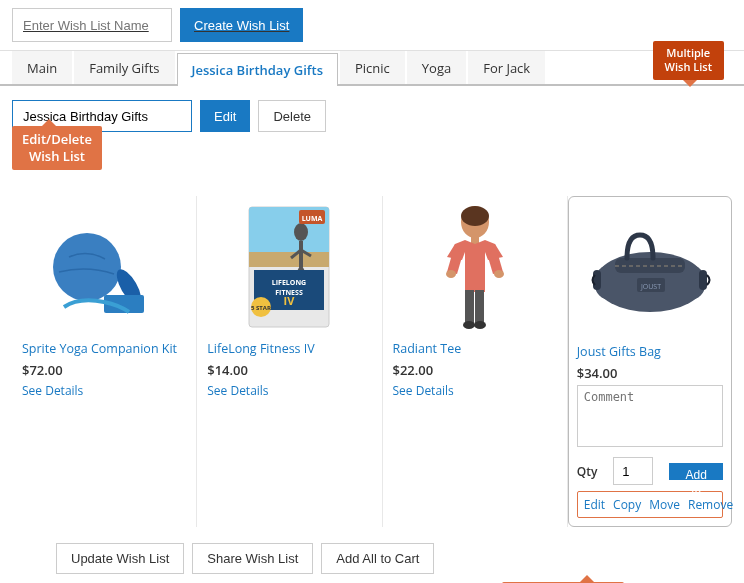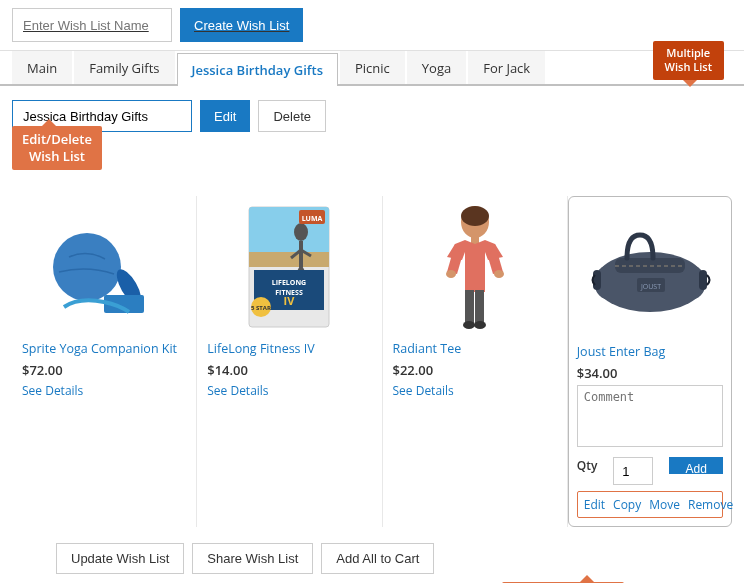--- a/index.html
+++ b/index.html
@@ -229,20 +229,21 @@
       height: 62px;
       border: 1px solid #ccc;
       padding: 4px 6px;
       font-size: 12px;
       color: #999;
       resize: none;
       margin-bottom: 6px;
     }
     .qty-row {
       display: flex;
+      align-items: center;
       gap: 16px;
       margin-bottom: 6px;
     }
     .qty-label {
       font-size: 12px;
       font-weight: 600;
     }
     .qty-input {
       width: 40px;
       height: 28px;
@@ -453,21 +454,21 @@
           <rect x="8" y="50" width="8" height="20" rx="4" fill="#2d3748"></rect>
           <rect x="114" y="50" width="8" height="20" rx="4" fill="#2d3748"></rect>
 
           <path d="M10,55 Q5,60 10,65" stroke="#1a202c" stroke-width="2" fill="none"></path>
           <path d="M122,55 Q127,60 122,65" stroke="#1a202c" stroke-width="2" fill="none"></path>
 
           <rect x="52" y="58" width="28" height="14" rx="2" fill="#3a4455"></rect>
           <text x="66" y="69" text-anchor="middle" fill="#8a9ab5" font-size="7">JOUST</text>
         </svg>
       </div>
-      <div class="product-name">Joust Enter Bag</div>
+      <div class="product-name">Joust Gifts Bag</div>
       <div class="product-price">$34.00</div>
       <textarea class="comment-box" placeholder="Comment" style=""></textarea>
       <div class="qty-row">
         <span class="qty-label">Qty</span>
         <input class="qty-input" type="number" value="1" style="">
         <button class="add-to-cart-btn">Add to Cart</button>
       </div>
       
       <div style="border:1px solid #e07345; padding:4px 6px; border-radius:2px;">
         <div class="product-actions" style="border-top:none; padding-top:0; margin-top:0;">

